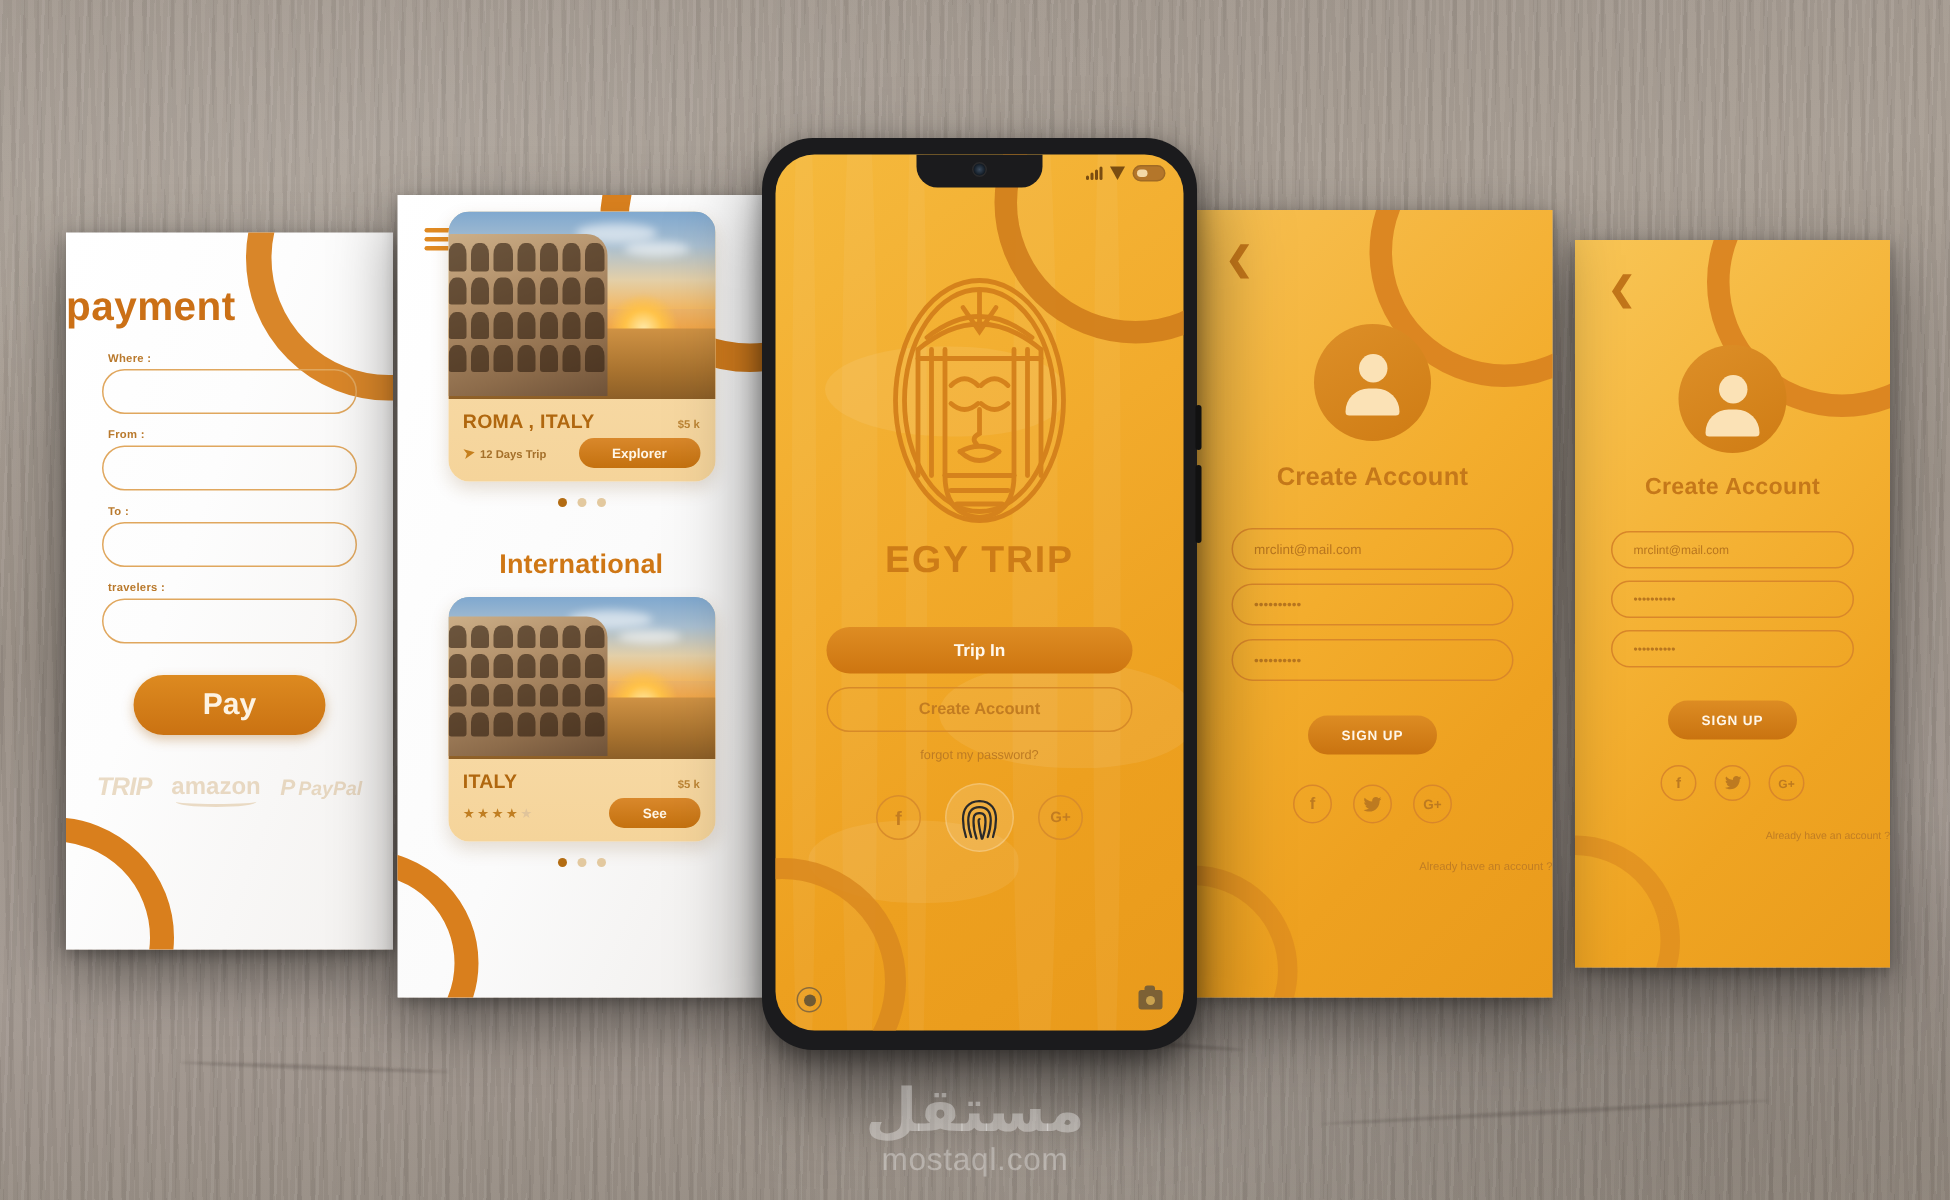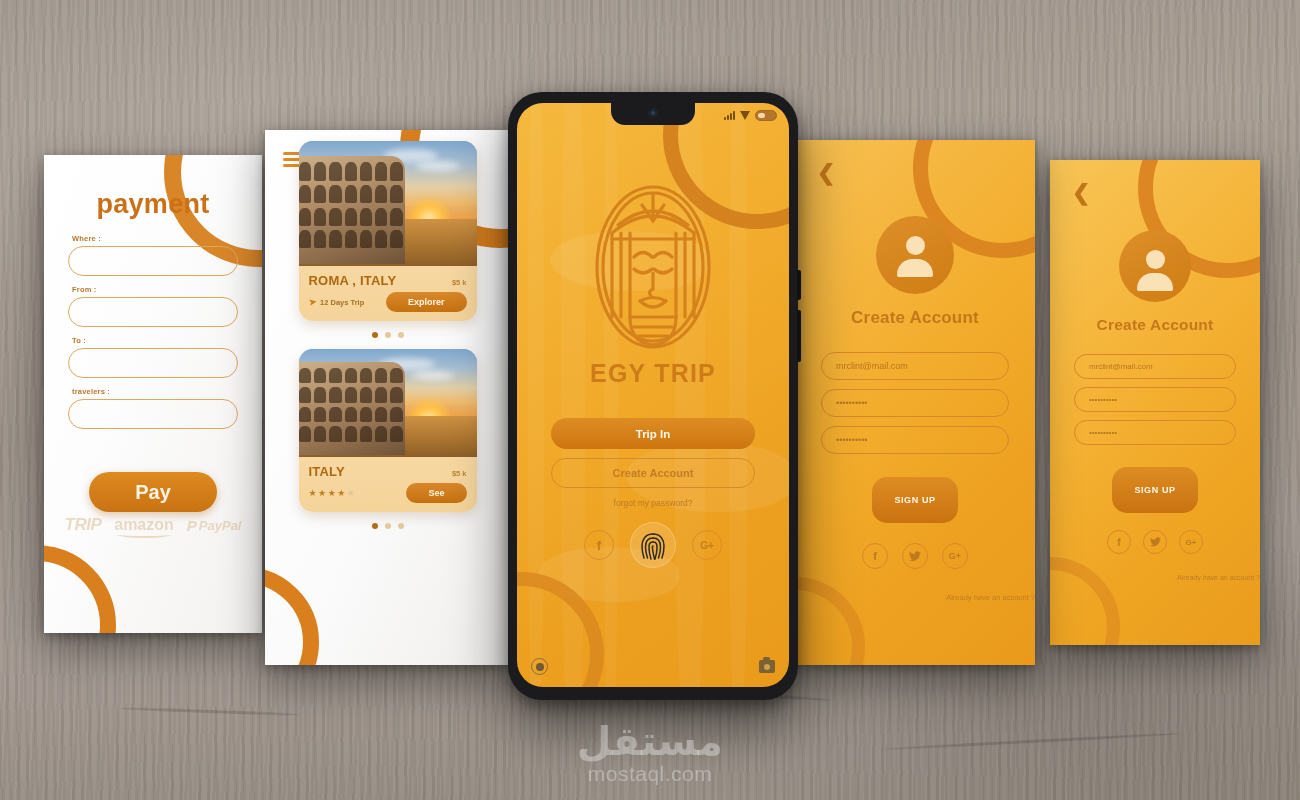--- a/index.html
+++ b/index.html
@@ -55,34 +55,34 @@
   #scr-payment .arc-tr {
     position:absolute; width: 190px; height: 190px; right: -92px; top: -78px;
     border-radius: 50%; border: 17px solid #d77f1e;
     opacity: .95;
   }
   #scr-payment .arc-bl {
     position:absolute; width: 160px; height: 160px; left: -88px; bottom: -72px;
     border-radius: 50%; border: 16px solid #d97f1d;
   }
   .pay-title {
-    position:relative; text-align:center; margin-top: 34px;
+    position:relative; text-align:left; margin-top: 34px;
     font-size: 27px; font-weight: 700; color: #cb7016; letter-spacing: .3px;
   }
   .pay-form { position:relative; margin: 14px 24px 0; }
   .pay-label {
     font-size: 7.5px; color: #b9792c; font-weight: 700; margin: 0 0 3px 4px; letter-spacing:.2px;
   }
   .pay-input {
     height: 30px; border: 1.4px solid #e0a75e; border-radius: 18px;
     background: transparent; margin-bottom: 9px; width: 100%;
     outline: none; padding: 0 12px; font-size: 9px; color:#b5741f;
   }
   .pay-btn {
-    position:relative; display:block; margin: 34px auto 0;
+    position:relative; display:block; margin: 12px auto 0;
     width: 128px; height: 40px; border-radius: 22px; border:none;
     background: linear-gradient(180deg,#dd8a20 0%, #ca7212 100%);
     color: #fdf3e3; font-size: 20px; font-weight: 700; cursor:pointer;
     box-shadow: 0 3px 8px rgba(170,100,20,.35);
     font-family: "Liberation Sans", sans-serif;
   }
   .pay-logos {
     position:absolute; left:0; right:0; bottom: 98px;
     display:flex; align-items:center; justify-content:center; gap: 13px;
     opacity: .40;
@@ -307,21 +307,21 @@
   .acct-fields { position:relative; margin: 24px 26px 0; z-index:2; }
   #scr-acct2 .acct-fields { margin: 20px 24px 0; }
   .acct-input {
     width: 100%; height: 28px; border-radius: 15px; border: 1.3px solid #d9872a;
     background: transparent; outline:none; padding: 0 14px; margin-bottom: 9px;
     color: #b8761f; font-size: 9px; font-family:"Liberation Sans", sans-serif;
   }
   #scr-acct2 .acct-input { height: 25px; font-size: 8px; margin-bottom: 8px; }
   .acct-input::placeholder { color:#bf7c22; opacity:.95; }
   .signup-btn {
-    display:block; margin: 14px auto 1px; padding: 18px 22px; border:none; border-radius: 15px;
+    display:block; margin: 14px auto 1px; padding: 8px 22px; border:none; border-radius: 15px;
     background: linear-gradient(180deg,#dd8c23,#c97310);
     color:#fff6e8; font-size: 9px; font-weight:700; letter-spacing: .6px; cursor:pointer;
     position:relative; z-index:2; font-family:"Liberation Sans", sans-serif;
   }
   .acct-social { display:flex; gap: 14px; justify-content:center; margin-top: 20px; position:relative; z-index:2;}
   #scr-acct2 .acct-social { margin-top: 17px; gap: 12px; }
   .acct-soc {
     width: 26px; height: 26px; border-radius:50%; border:1.3px solid #d9872a;
     display:flex;align-items:center;justify-content:center; color:#bd7a20; font-size: 11px;
     font-weight:700; cursor:pointer;
@@ -456,20 +456,21 @@
       </div>
     </div>
   </div>
 
   <div class="dots">
     <i class="on"></i>
     <i></i>
     <i></i>
   </div>
 
+  <div class="sec-title t2">International</div>
 
   <div class="card c2">
     <div class="photo">
       <div class="sky"></div>
       <div class="cloud" style="left:45%;top:8%;width:56px;height:12px"></div>
       <div class="cloud" style="left:64%;top:20%;width:42px;height:9px"></div>
       <div class="sun"></div>
       <div class="ground"></div>
       <div class="colo">
         <div class="body"></div>

